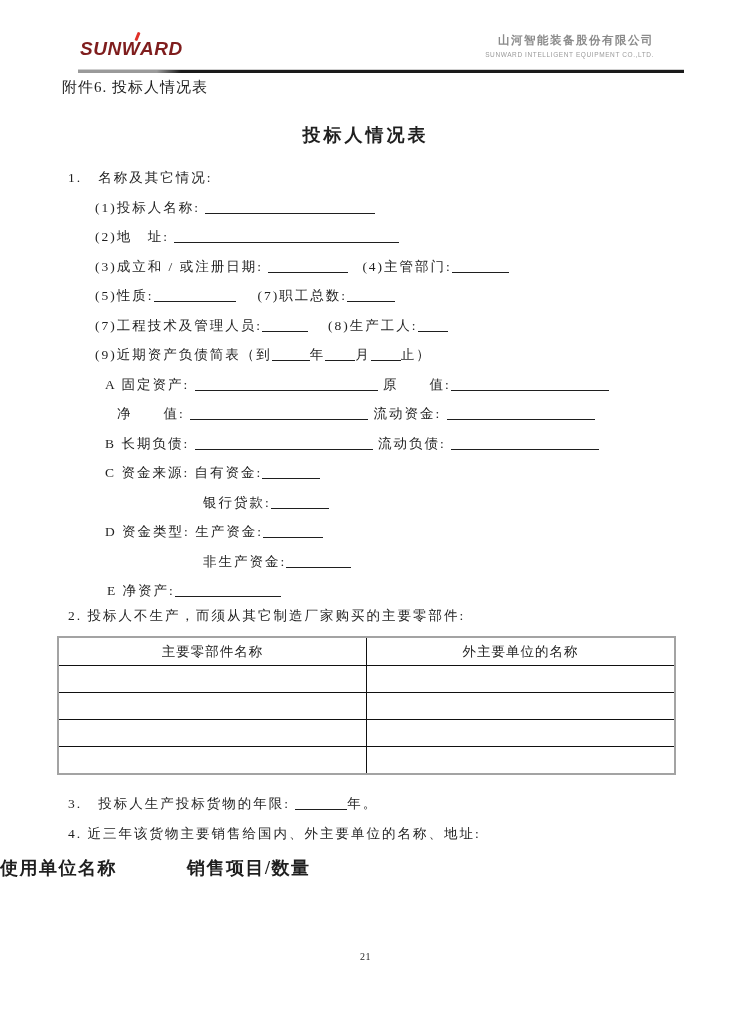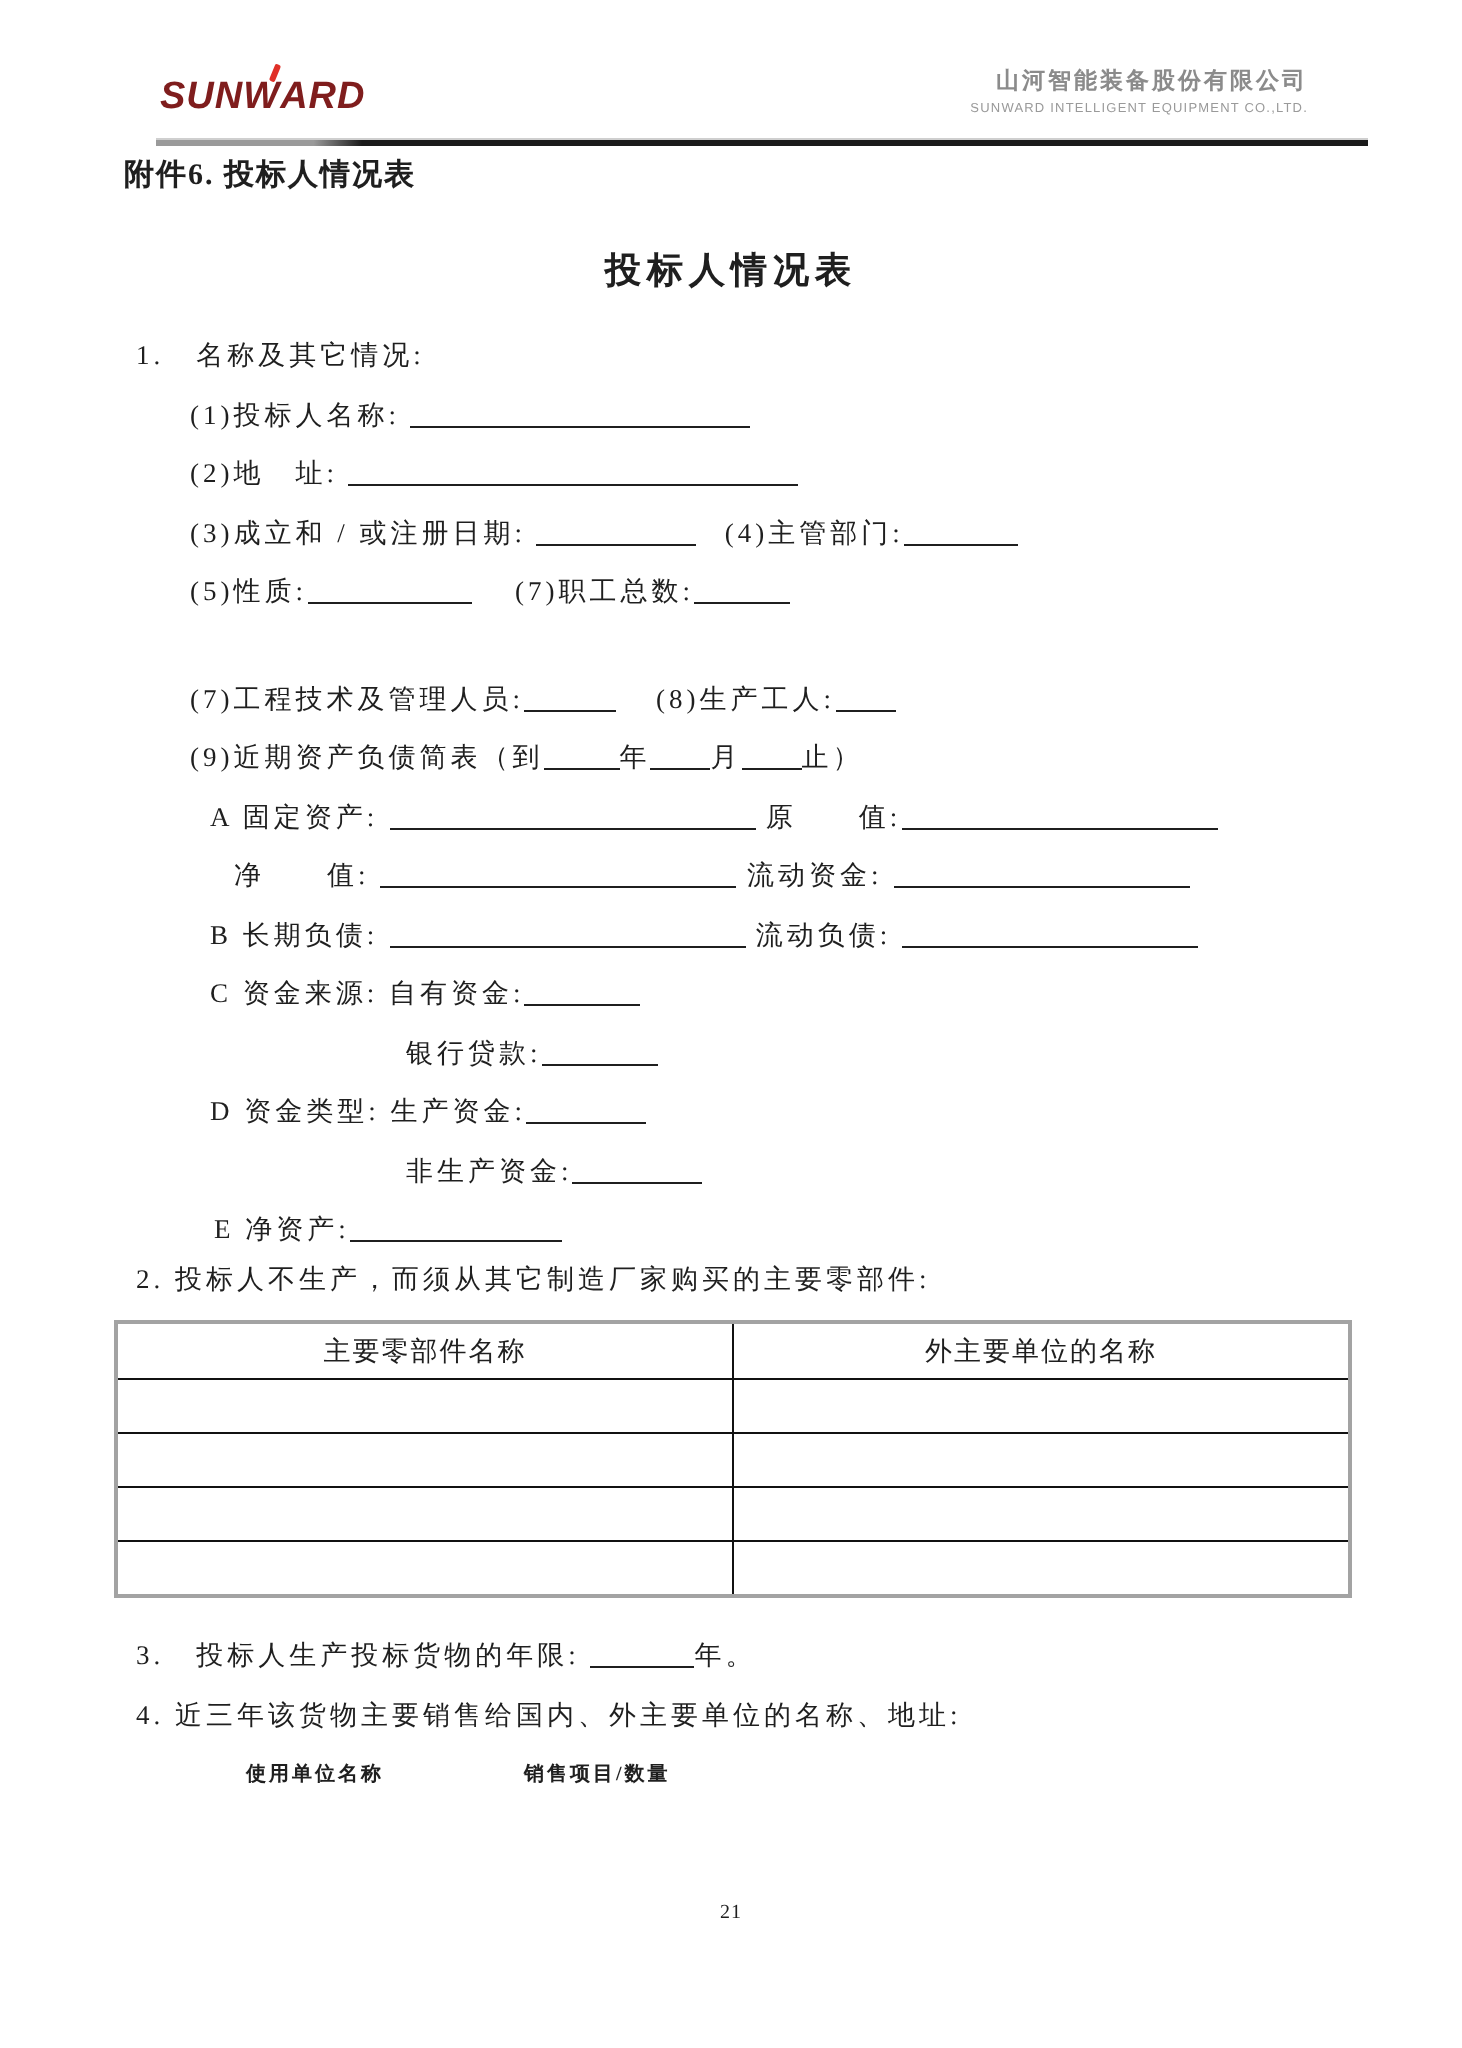--- a/index.html
+++ b/index.html
@@ -25,21 +25,21 @@
   .company-en{font-size:6.5px;letter-spacing:.6px;margin-top:3px;color:#9a9a9a;
     font-family:"Liberation Sans","DejaVu Sans",sans-serif;}
   .header-rule{
     position:absolute;top:69px;left:78px;width:606px;height:3px;
     border-top:1px solid #cfcfcf;
     background:linear-gradient(90deg,#9a9a9a 0%,#9a9a9a 13%,#1a1a1a 17%,#1a1a1a 100%);
   }
   
   .content{position:absolute;top:78px;left:0;right:0;}
   .attachment-heading{
-    margin-left:62px;font-size:15px;font-weight:bold;letter-spacing:1px;
+    margin-left:62px;font-size:15px;font-weight:normal;letter-spacing:1px;
   }
   .doc-title{
     margin-top:26px;text-align:center;font-size:18px;font-weight:bold;letter-spacing:3px;
   }
   .form-lines{margin-top:12px;}
   .form-line{
     font-size:13.5px;letter-spacing:2px;line-height:29.5px;white-space:nowrap;
   }
   .blank{
     display:inline-block;height:13px;margin-bottom:-2px;
@@ -50,22 +50,22 @@
   .parts-table{
     border-collapse:collapse;table-layout:fixed;
     margin:6px 0 0 57px;width:619px;
     border:2px solid #a3a3a3;
   }
   .parts-table th,.parts-table td{border:1px solid #111111;text-align:center;}
   .parts-table th{height:25px;font-size:13.5px;font-weight:normal;letter-spacing:1px;}
   .parts-table td{height:24px;}
   .form-lines-after{margin-top:14px;}
   .sales-labels{
-    display:flex;margin-top:8px;padding-left:123px;gap:70px;
-    font-weight:bold;font-size:10px;letter-spacing:1.5px;
+    display:flex;margin-top:8px;gap:70px;
+    font-weight:bold;font-size:18px;letter-spacing:1.5px;
   }
   
   .page-number{
     position:absolute;bottom:62px;left:0;width:100%;text-align:center;
     font-size:10px;letter-spacing:.5px;
   }
 </style>
 <style>.logo-w::after{background:#e03028;}</style></head>
 <body>
 
@@ -85,21 +85,21 @@
   <div class="content">
     <div class="attachment-heading">附件6. 投标人情况表</div>
     <div class="doc-title">投标人情况表</div>
 
     <div class="form-lines">
         <div class="form-line" style="padding-left: 68px; margin-top: 16px;"><span>1.</span><span class="gap" style="width: 16px;"></span><span>名称及其它情况:</span></div>
         <div class="form-line" style="padding-left: 95px;"><span>(1)投标人名称: </span><span class="blank" style="width: 170px;"></span></div>
         <div class="form-line" style="padding-left: 95px;"><span>(2)地　址: </span><span class="blank" style="width: 225px;"></span></div>
         <div class="form-line" style="padding-left: 95px;"><span>(3)成立和 / 或注册日期: </span><span class="blank" style="width: 80px;"></span><span class="gap" style="width: 14px;"></span><span>(4)主管部门:</span><span class="blank" style="width: 57px;"></span></div>
         <div class="form-line" style="padding-left: 95px;"><span>(5)性质:</span><span class="blank" style="width: 82px;"></span><span class="gap" style="width: 22px;"></span><span>(7)职工总数:</span><span class="blank" style="width: 48px;"></span></div>
-        <div class="form-line" style="padding-left: 95px; margin-top: 24px;"><span>(7)工程技术及管理人员:</span><span class="blank" style="width: 46px;"></span><span class="gap" style="width: 20px;"></span><span>(8)生产工人:</span><span class="blank" style="width: 30px;"></span></div>
+        <div class="form-line" style="padding-left: 95px;"><span>(7)工程技术及管理人员:</span><span class="blank" style="width: 46px;"></span><span class="gap" style="width: 20px;"></span><span>(8)生产工人:</span><span class="blank" style="width: 30px;"></span></div>
         <div class="form-line" style="padding-left: 95px;"><span>(9)近期资产负债简表（到</span><span class="blank" style="width: 38px;"></span><span>年</span><span class="blank" style="width: 30px;"></span><span>月</span><span class="blank" style="width: 30px;"></span><span>止）</span></div>
         <div class="form-line" style="padding-left: 105px;"><span>A 固定资产: </span><span class="blank" style="width: 183px;"></span><span> 原　　值:</span><span class="blank" style="width: 158px;"></span></div>
         <div class="form-line" style="padding-left: 117px;"><span>净　　值: </span><span class="blank" style="width: 178px;"></span><span> 流动资金: </span><span class="blank" style="width: 148px;"></span></div>
         <div class="form-line" style="padding-left: 105px;"><span>B 长期负债: </span><span class="blank" style="width: 178px;"></span><span> 流动负债: </span><span class="blank" style="width: 148px;"></span></div>
         <div class="form-line" style="padding-left: 105px;"><span>C 资金来源: 自有资金:</span><span class="blank" style="width: 58px;"></span></div>
         <div class="form-line" style="padding-left: 203px;"><span>银行贷款:</span><span class="blank" style="width: 58px;"></span></div>
         <div class="form-line" style="padding-left: 105px;"><span>D 资金类型: 生产资金:</span><span class="blank" style="width: 60px;"></span></div>
         <div class="form-line" style="padding-left: 203px;"><span>非生产资金:</span><span class="blank" style="width: 65px;"></span></div>
         <div class="form-line" style="padding-left: 107px;"><span>E 净资产:</span><span class="blank" style="width: 106px;"></span></div>
         <div class="form-line" style="padding-left: 68px; margin-top: -5px;"><span>2. 投标人不生产，而须从其它制造厂家购买的主要零部件:</span></div>

